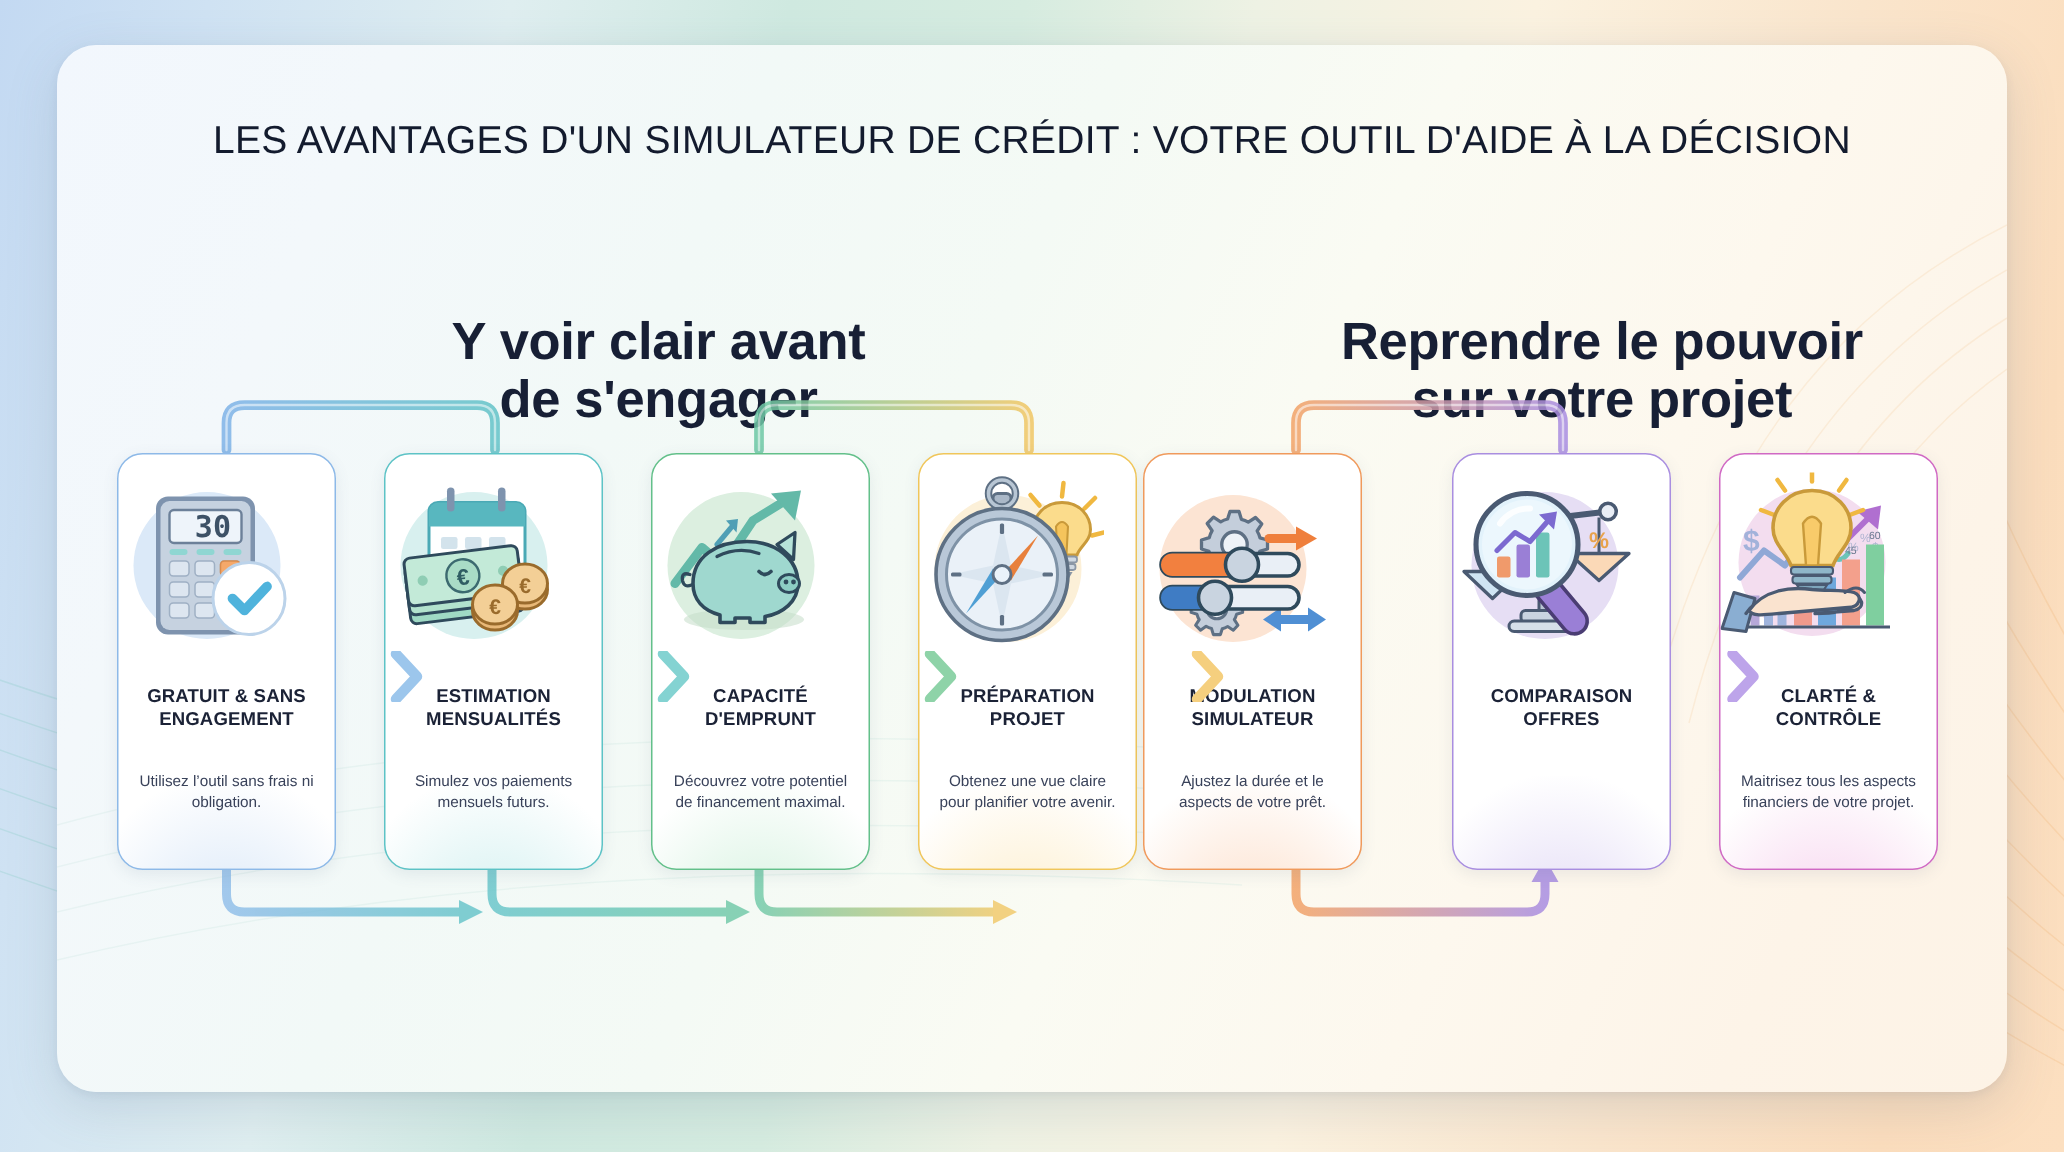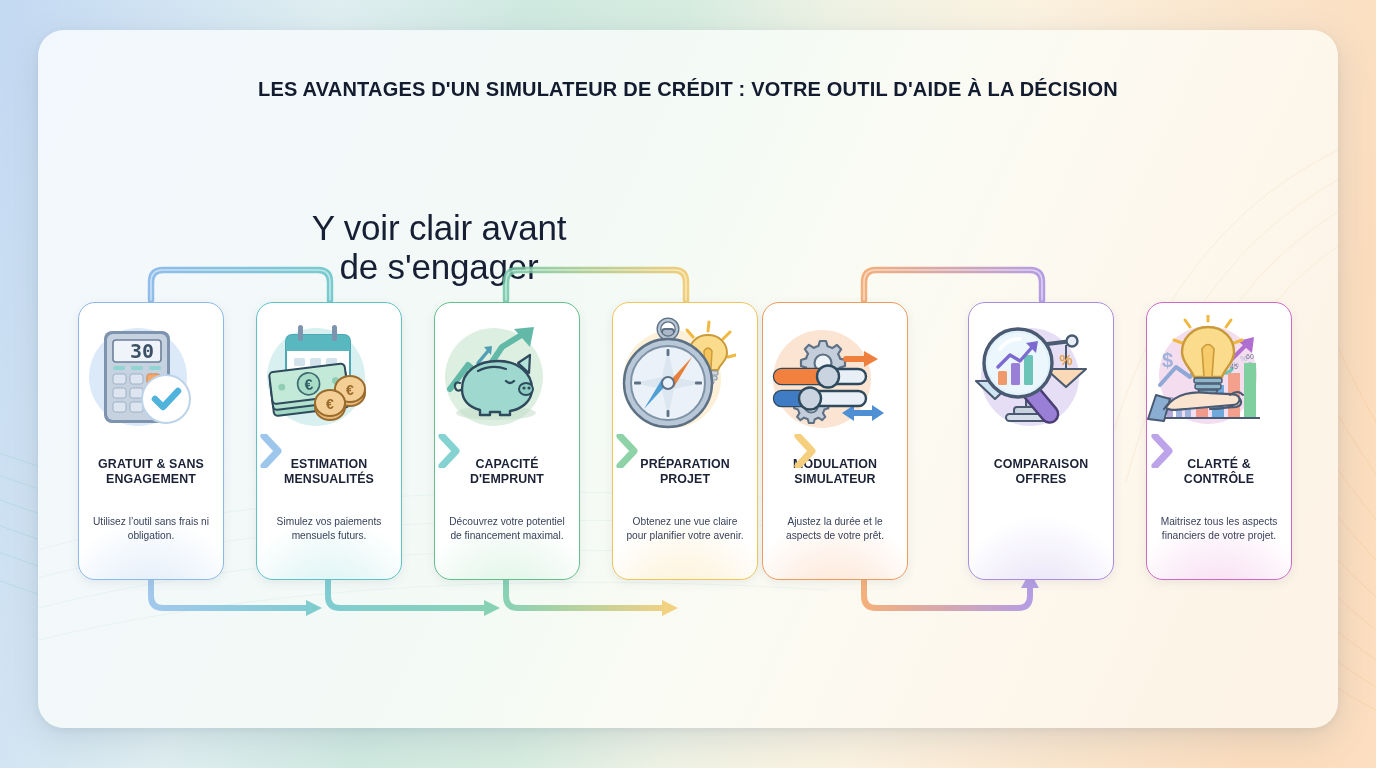--- a/index.html
+++ b/index.html
@@ -53,34 +53,34 @@
     overflow: hidden;
   }
 
   #panel .panel-deco { position: absolute; inset: 0; pointer-events: none; opacity: .5; }
 
   
   #title {
     position: absolute;
     left: 0; right: 0; top: 48px;
     text-align: center;
-    font-size: 20px;
-    font-weight: 700;
+    font-size: 26px;
+    font-weight: 400;
     letter-spacing: .2px;
     color: #131b2e;
     white-space: nowrap;
   }
 
   
   .heading {
     position: absolute;
     text-align: center;
     font-size: 35px;
     line-height: 1.12;
-    font-weight: 400;
+    font-weight: 700;
     color: #171f35;
     letter-spacing: -.2px;
   }
   #heading-left  { left: 175px; top: 178px; width: 452px; }
   #heading-right { left: 800px; top: 178px; width: 460px; }
 
   
   #connectors { position: absolute; left: 0; top: 0; width: 1300px; height: 698px; pointer-events: none; }
 
   
@@ -199,20 +199,24 @@
         <path d="M1300 182 C 1200 244, 1140 344, 1108 484"></path>
         <path d="M1300 216 C 1212 278, 1158 376, 1130 514"></path>
       </g>
     </svg>
 
     <div id="title">LES AVANTAGES D'UN SIMULATEUR DE CRÉDIT : VOTRE OUTIL D'AIDE À LA DÉCISION</div>
 
     <div class="heading" id="heading-left">
       <div>Y voir clair avant</div>
       <div>de s'engager</div>
+    </div>
+    <div class="heading" id="heading-right">
+      <div>Reprendre le pouvoir</div>
+      <div>sur votre projet</div>
     </div>
 
     <svg id="connectors" viewBox="0 0 1300 698" fill="none">
       <defs>
         <linearGradient id="gTop1" x1="0" y1="0" x2="1" y2="0">
           <stop offset="0" stop-color="#7fb3e8"></stop>
             <stop offset="1" stop-color="#63c3c8"></stop>
         </linearGradient>
         <linearGradient id="gTop2" x1="0" y1="0" x2="1" y2="0">
           <stop offset="0" stop-color="#6dc8a6"></stop>

